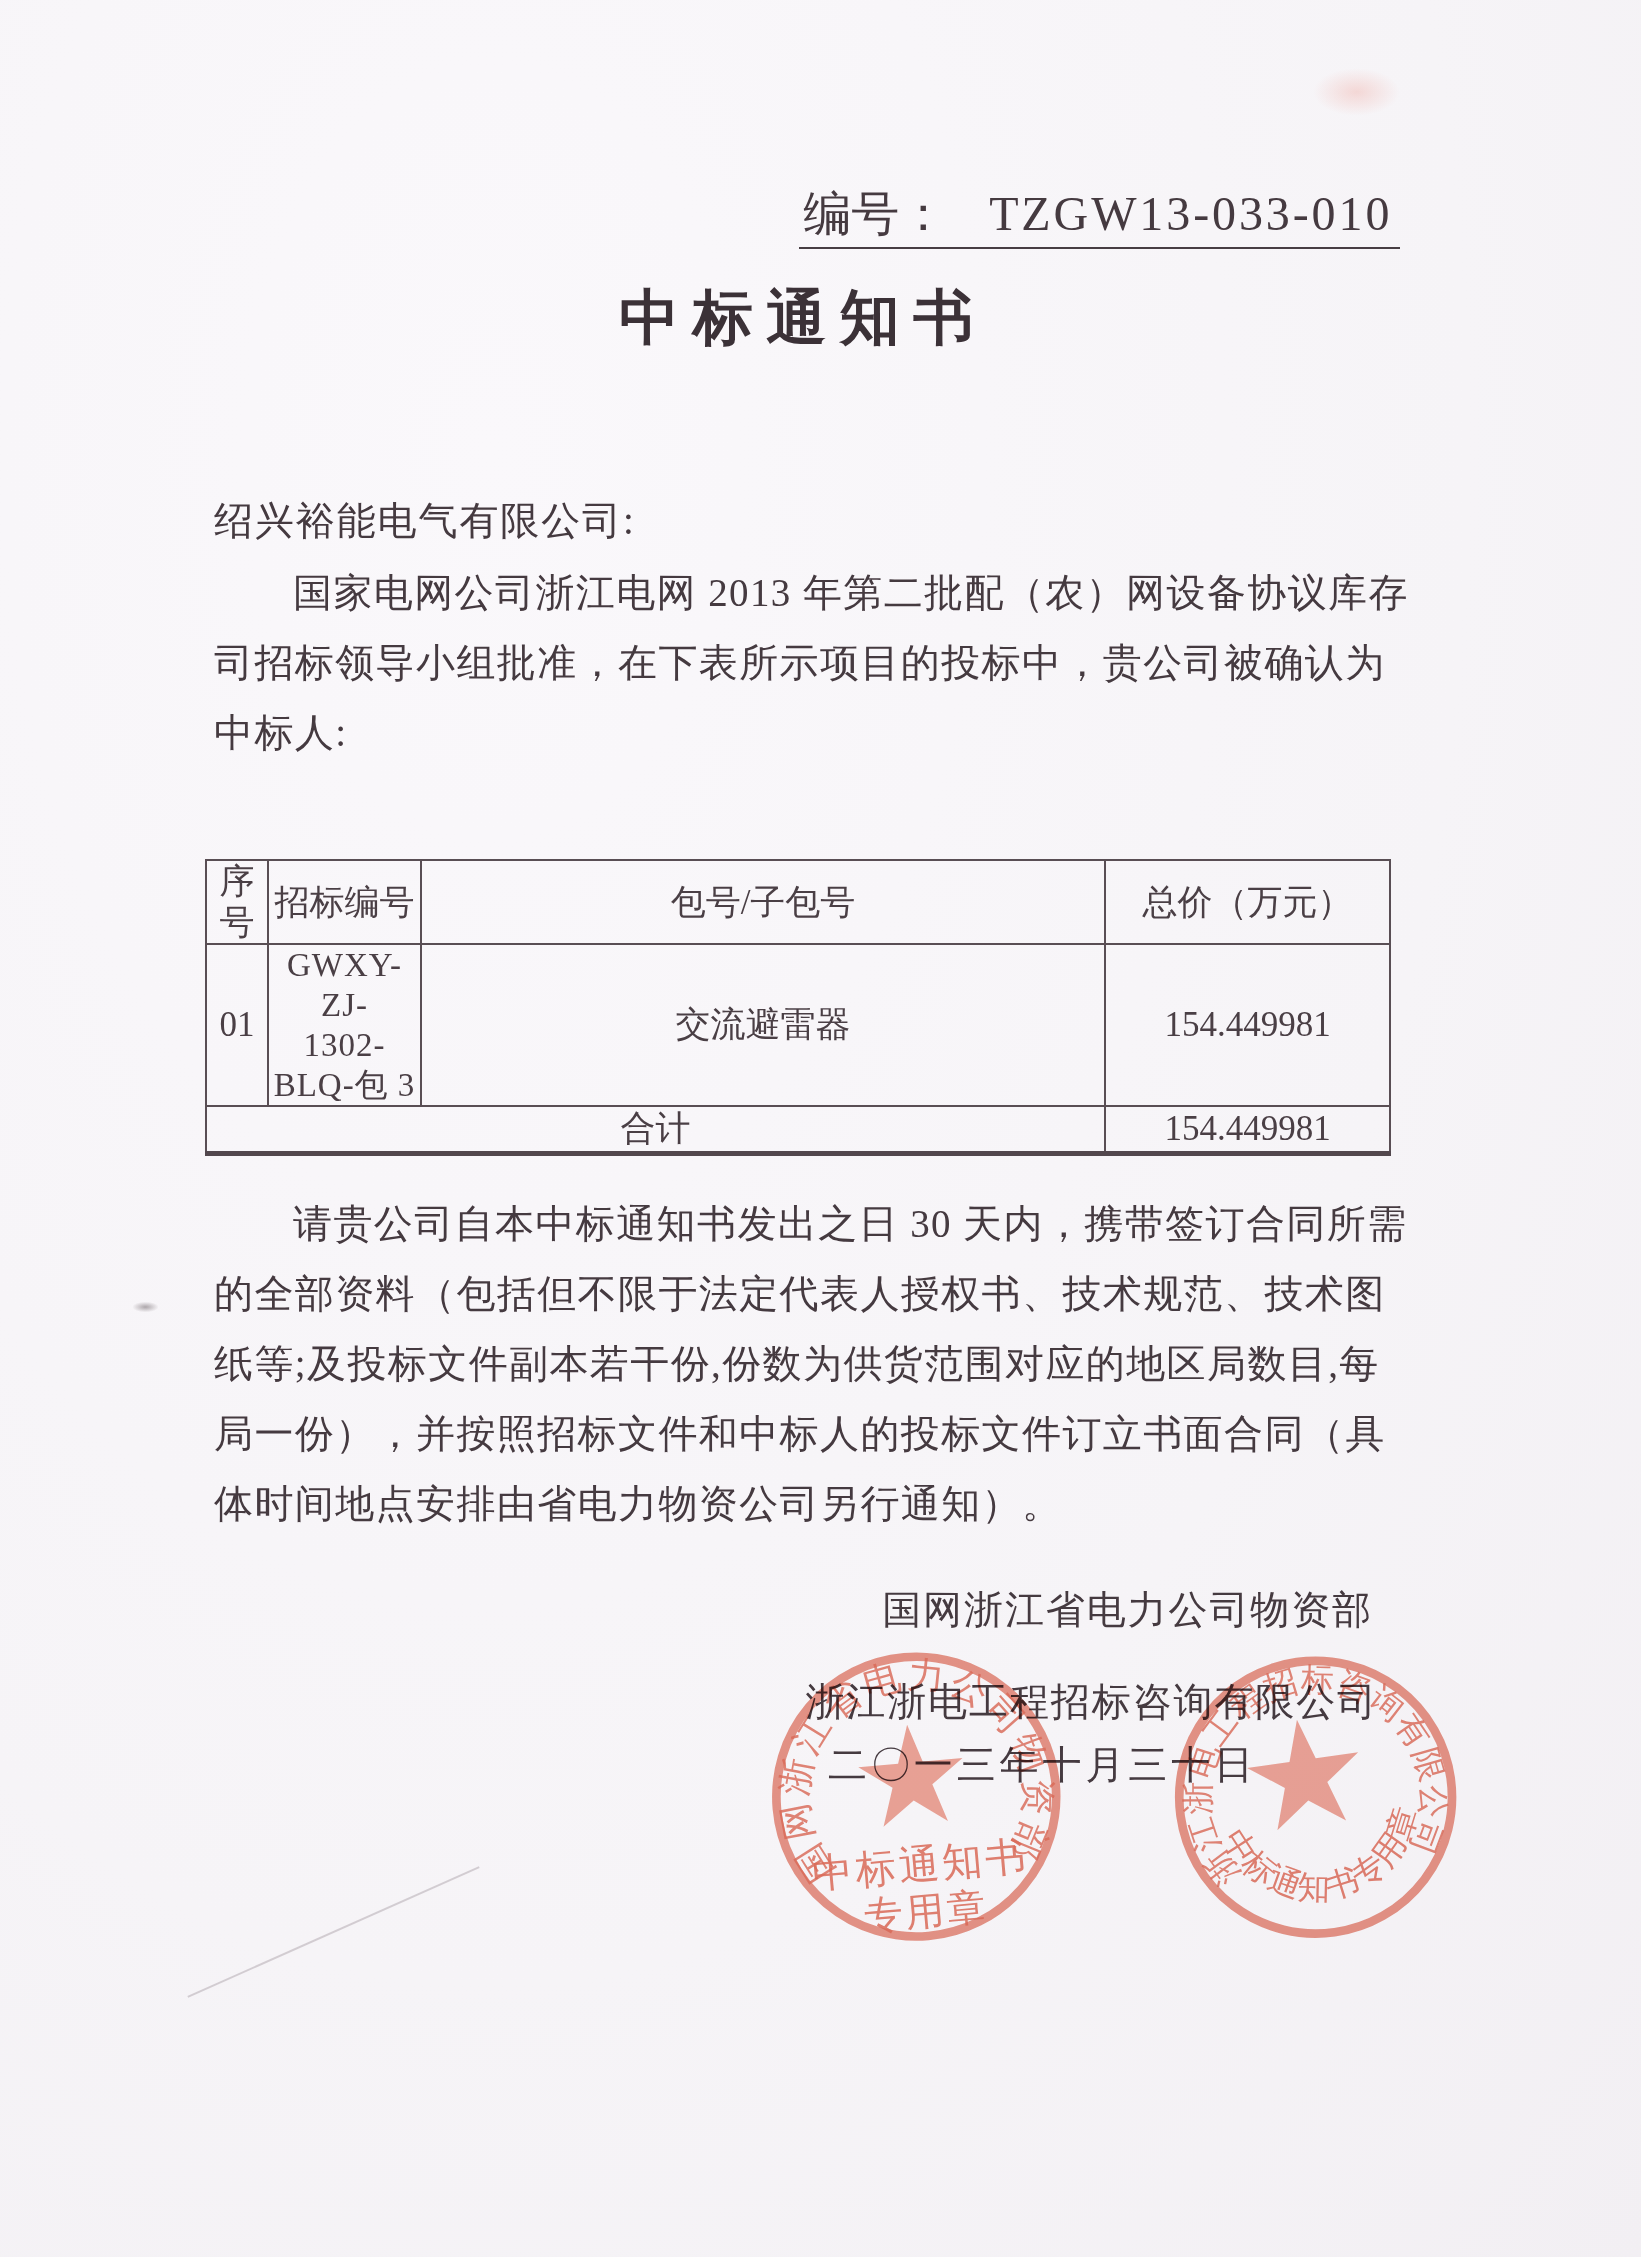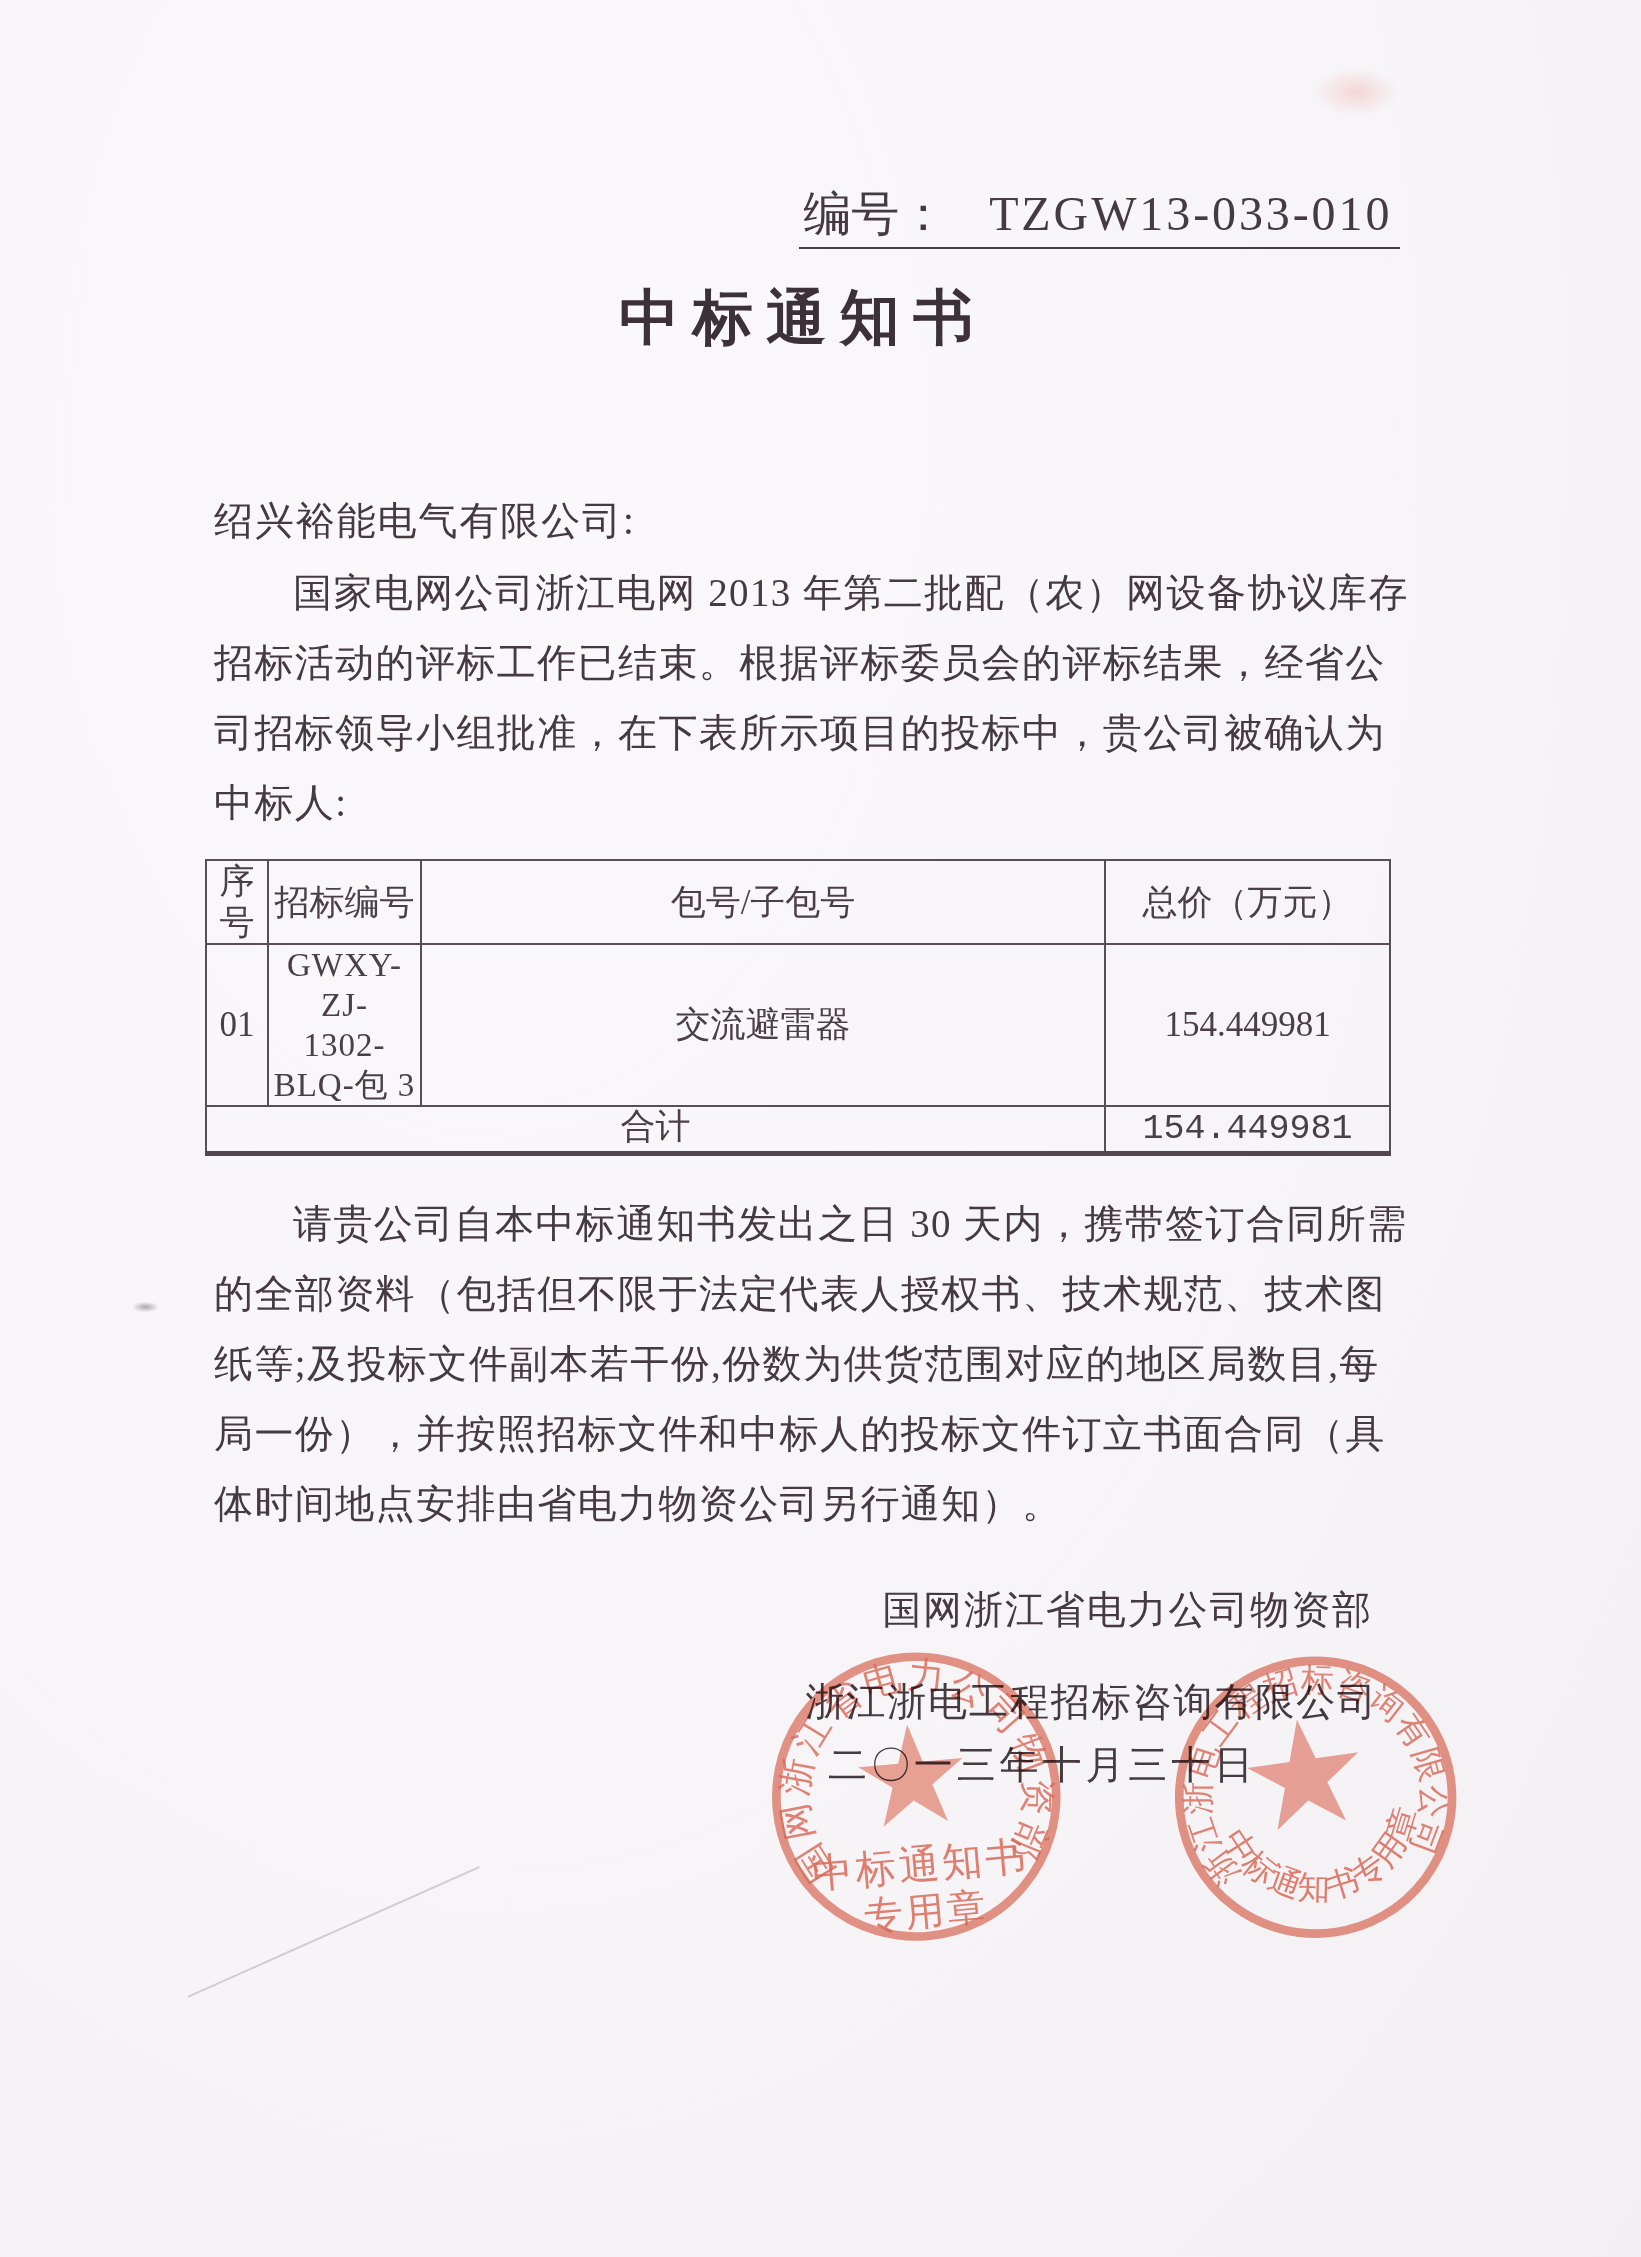--- a/index.html
+++ b/index.html
@@ -55,21 +55,21 @@
     table-layout: fixed;
     font-size: 35px; color: #4a3f45;
   }
   .award-table td {
     border: 2.9px solid #594e54;
     text-align: center; vertical-align: middle;
     padding: 0;
   }
   .award-table tr.hdr td { height: 81px; line-height: 41px; }
   .award-table tr.data td { height: 85px; line-height: 40px; }
-  .award-table tr.total td { height: 44px; line-height: 44px; font-family: Liberation Mono, monospace; }
+  .award-table tr.total td { height: 44px; line-height: 44px; }
   .award-table { border-bottom: 5.8px solid #52474d; }
   .bid-no { font-size: 33px; letter-spacing: 1px; }
   
   .sig { position: absolute; font-size: 39px; letter-spacing: 1.9px; white-space: nowrap; }
   .sig1 { top: 1583px; right: 268px; }
   .sig2 { top: 1675px; right: 263px; }
   .sig-date { top: 1738px; right: 384px; letter-spacing: 3.9px; }
   
   .stamp {
     position: absolute;
@@ -106,21 +106,20 @@
   <div class="doc-number">
     <span>编号：</span><span class="code">TZGW13-033-010</span>
   </div>
 
   <div class="title">中标通知书</div>
 
   <div class="addressee">绍兴裕能电气有限公司:</div>
 
   <div class="para para1">
     <div class="line">国家电网公司浙江电网 2013 年第二批配（农）网设备协议库存</div>
-    <div class="line">招标活动的评标工作已结束。根据评标委员会的评标结果，经省公</div>
     <div class="line">司招标领导小组批准，在下表所示项目的投标中，贵公司被确认为</div>
     <div class="line">中标人:</div>
   </div>
 
   <table class="award-table">
     <colgroup>
       <col style="width:62px">
       <col style="width:153px">
       <col style="width:684px">
       <col style="width:285px">

